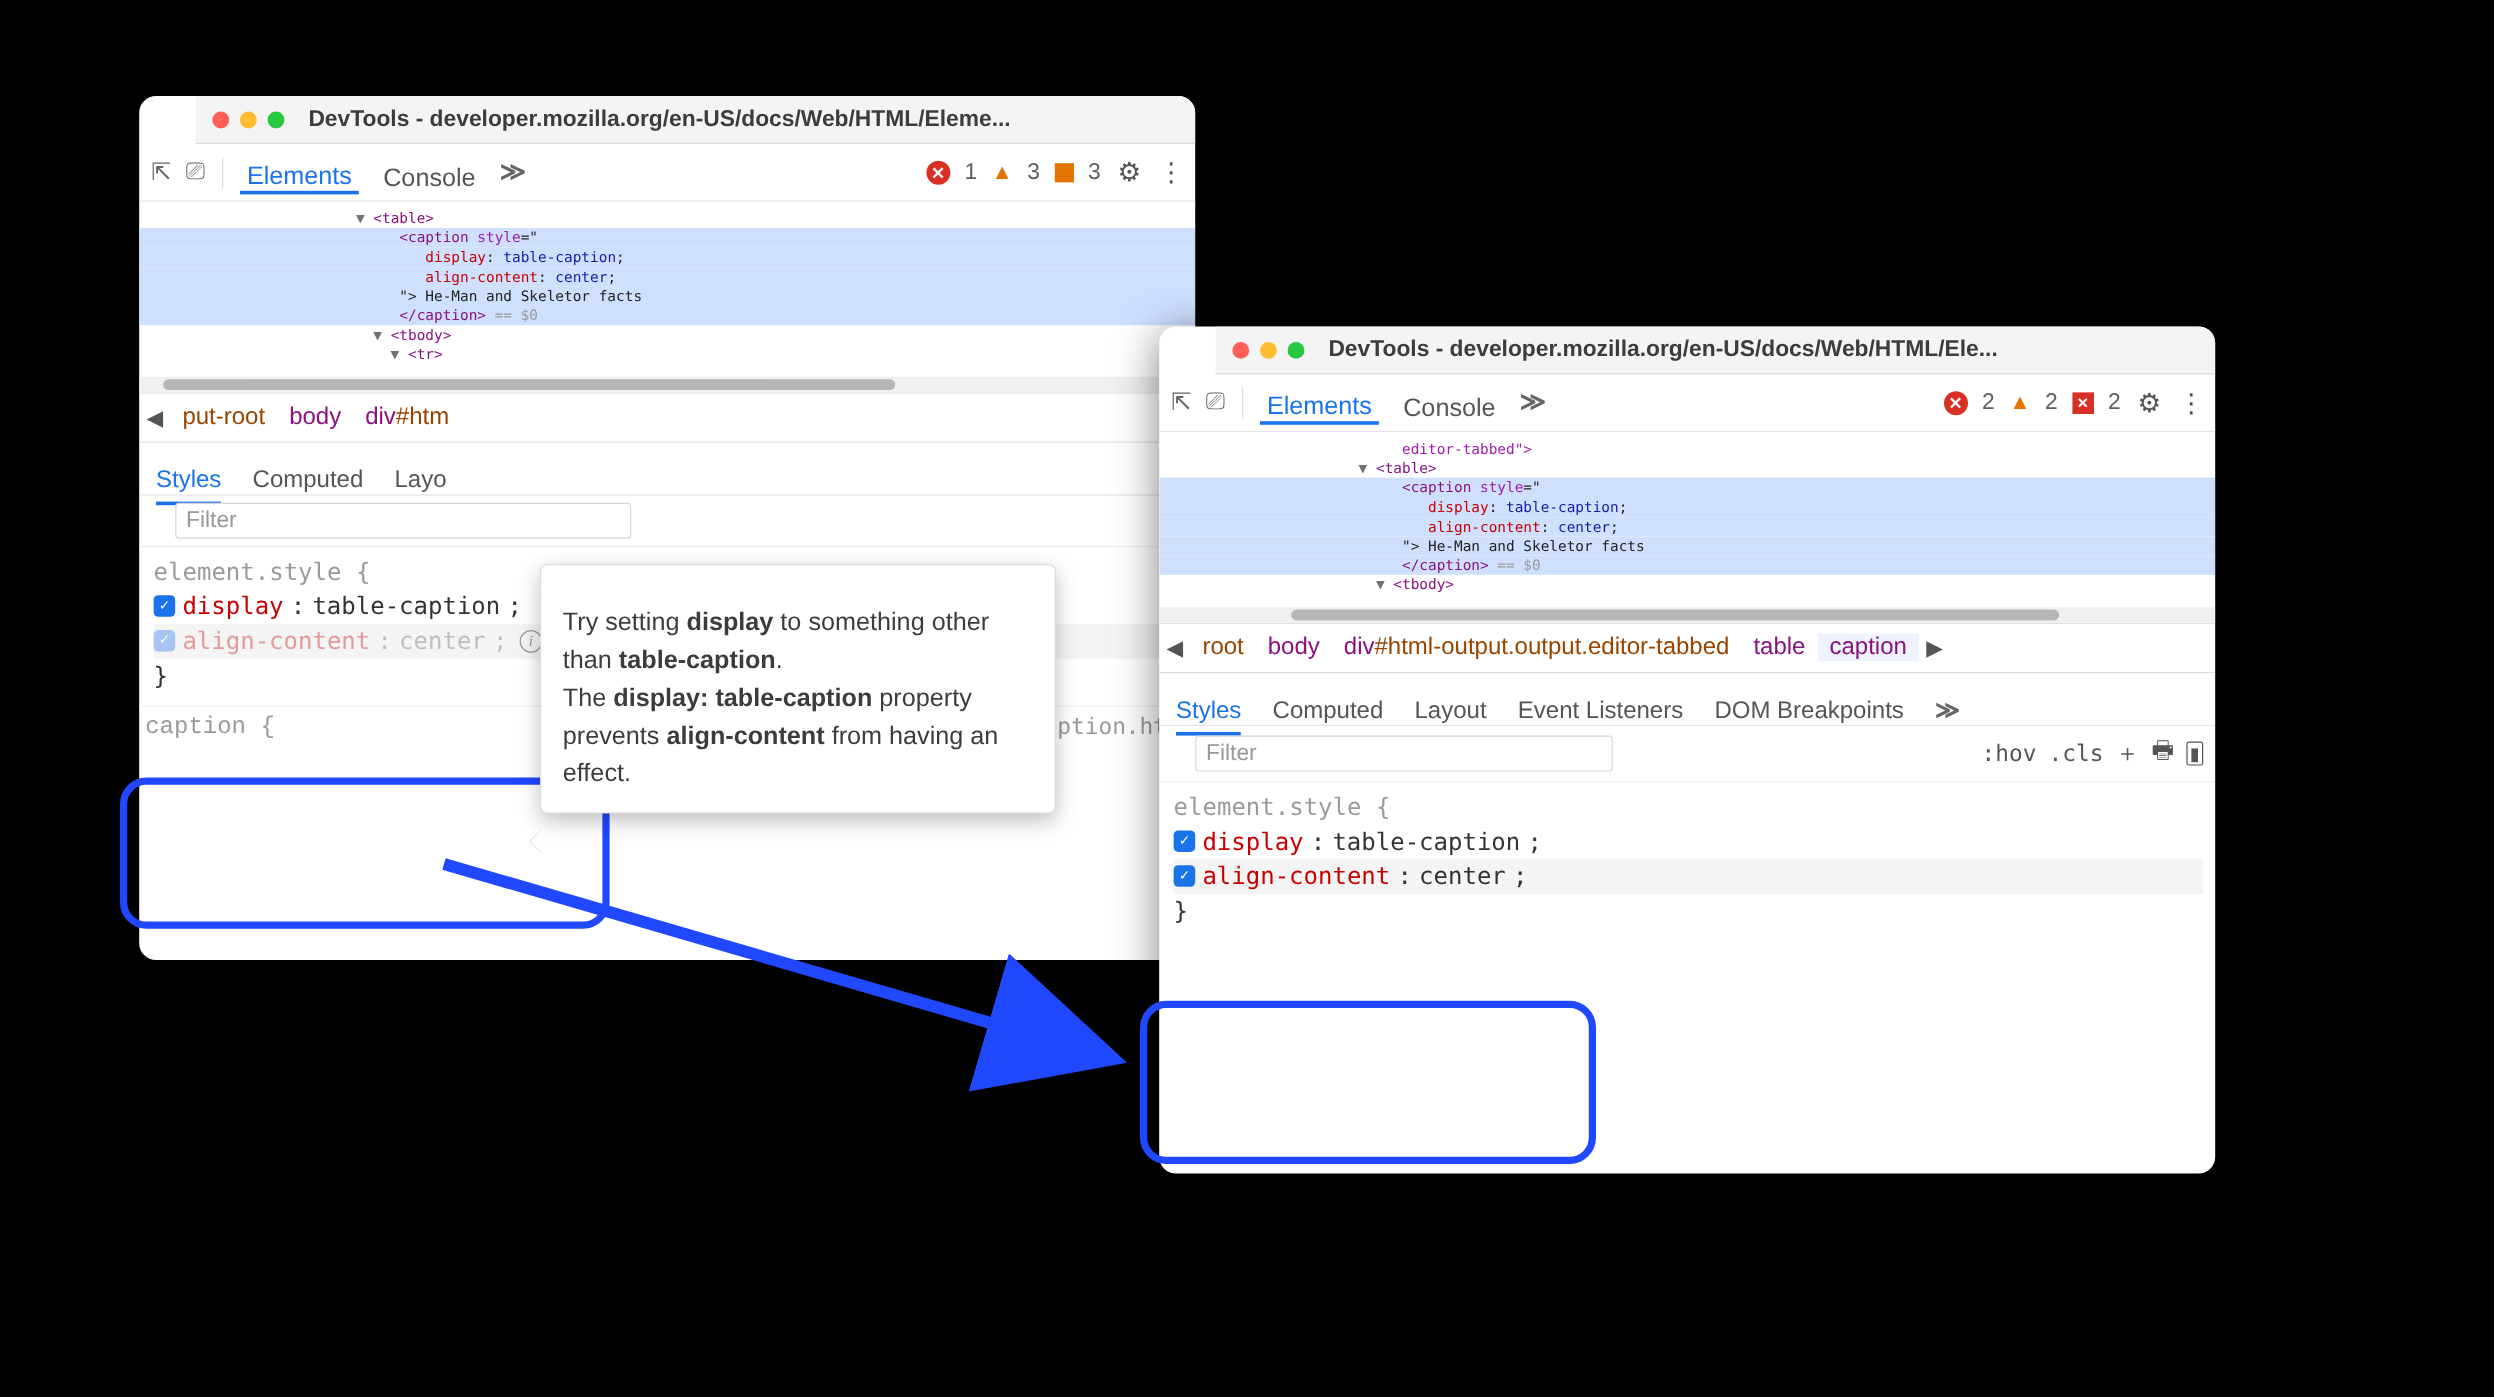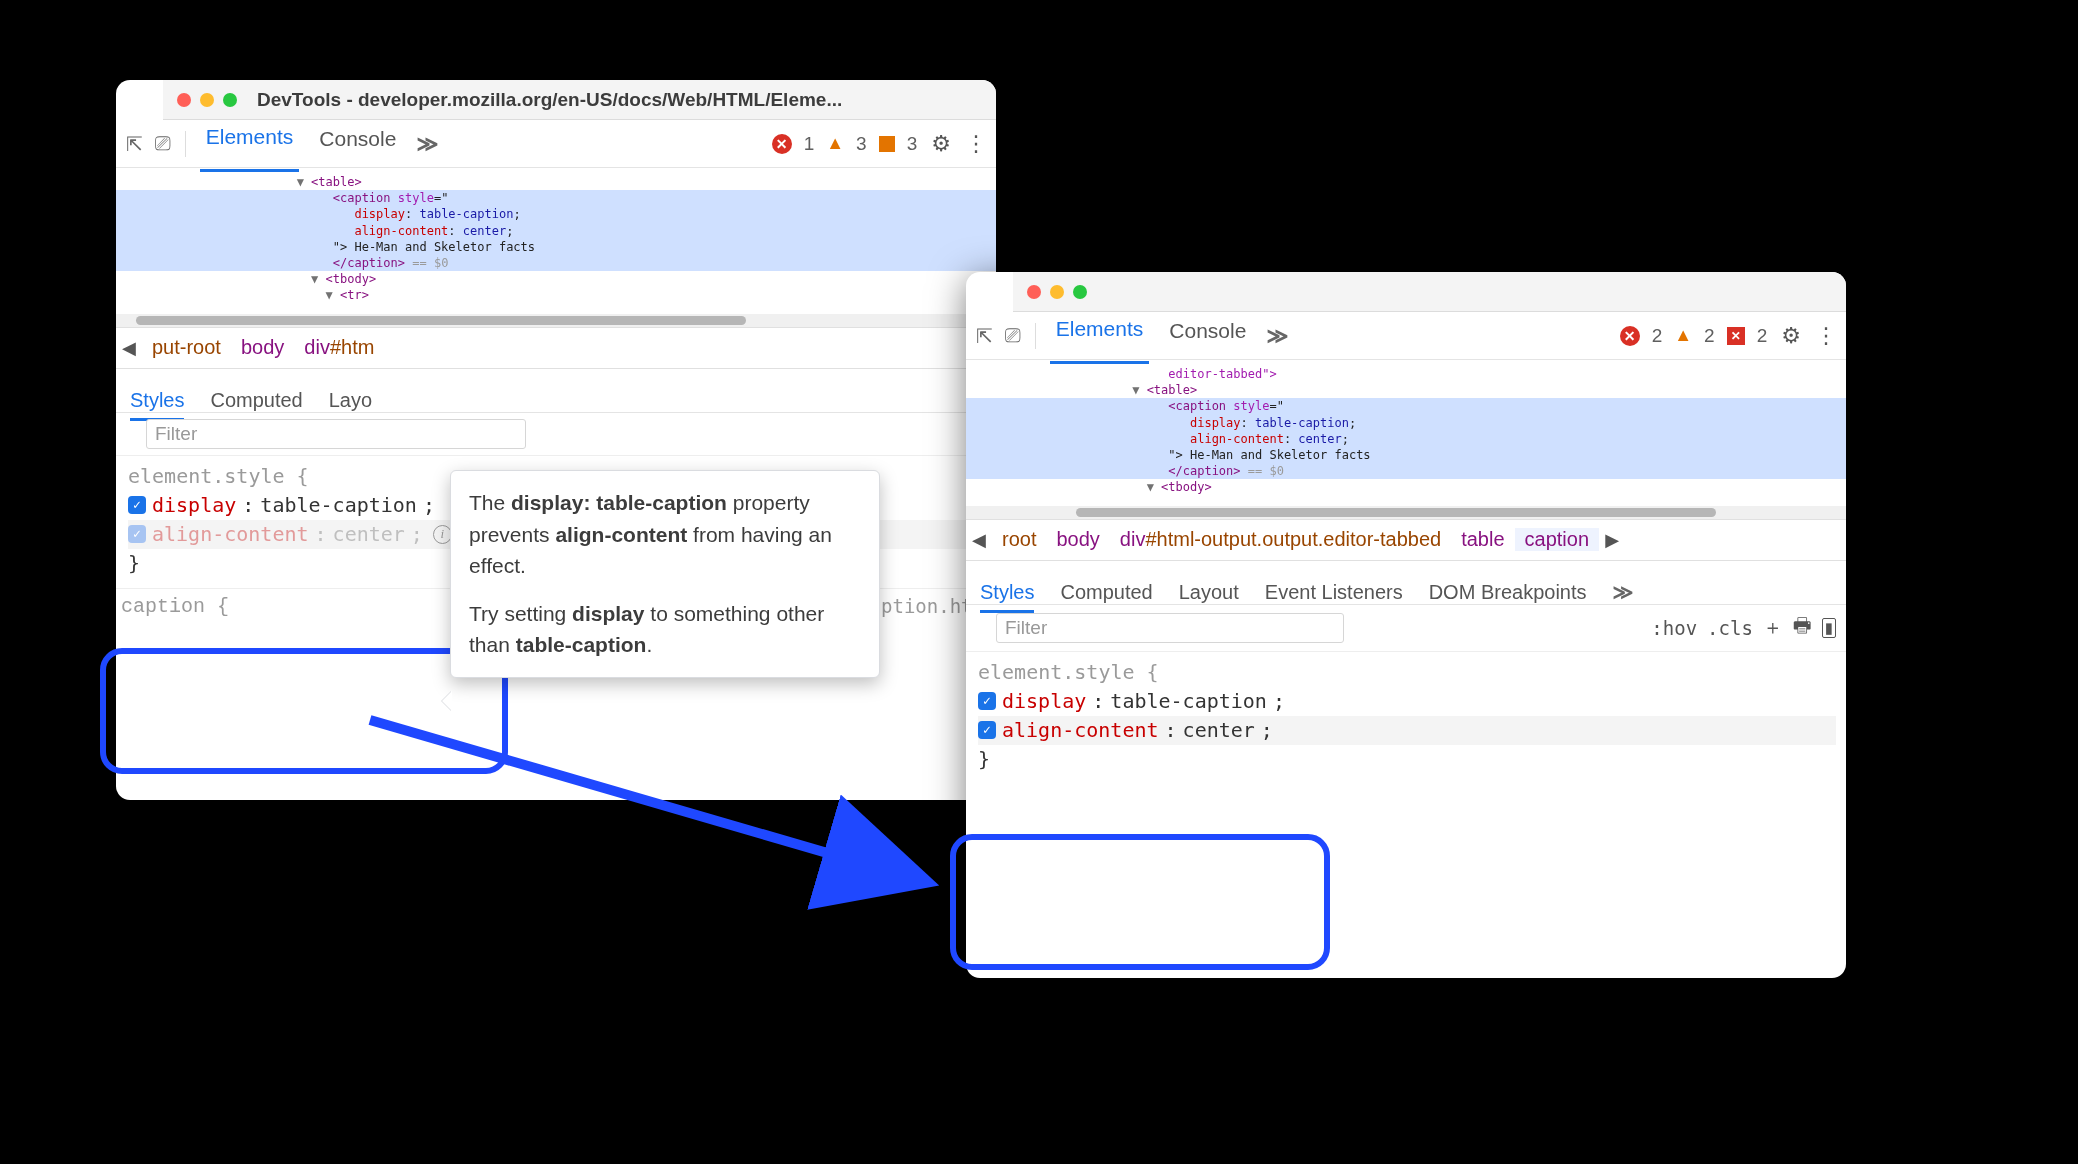--- a/index.html
+++ b/index.html
@@ -44,21 +44,21 @@
     align-items: center;
     padding: 0 10px;
     height: 48px;
     border-bottom: 1px solid #e4e4e4;
     gap: 14px;
     font-size: 21px;
     color: #555;
   }
   .tool-icon { color:#666; font-size:20px; }
   .tool-icon.select { letter-spacing:-2px; }
-  .tab { padding: 10px 6px 20px 6px; color:#555;text-align:right; }
+  .tab { padding: 10px 6px 0 6px; color:#555;text-align:right; }
   .tab.active { color:#1a73e8; border-bottom: 3px solid #1a73e8; font-weight:500; }
   .chevmore { font-weight:700; color:#666; }
   .spacer { flex: 1 1 auto; }
   .counts { display:flex; gap:12px; align-items:center; font-size:19px;}
   .ccirc { display:inline-flex; align-items:center; justify-content:center; width:20px;height:20px;border-radius:50%; color:#fff; font-weight:700; font-size:14px;}
   .ccirc.err{background:#d93025;}
   .tri.warn{ color:#e37400; font-size:18px;}
   .sq.flag{ display:inline-block; width:16px;height:16px; background:#e37400;}
   .sq.info{ display:inline-flex;align-items:center;justify-content:center;width:18px;height:18px; background:#d93025;color:#fff;font-size:12px;font-weight:700;}
   .cnum{ color:#5f5f5f; }
@@ -292,20 +292,21 @@
 <div class="bluebox" style="left:100px; top:648px; width:408px; height:126px;"></div>
 
 <div class="window" style="left:966px; top:272px; width:880px; height:706px;">
 
   <div class="titlebar">
     <div class="traffic">
       <div class="dot r"></div>
       <div class="dot y"></div>
       <div class="dot g"></div>
     </div>
+    <span>DevTools - developer.mozilla.org/en-US/docs/Web/HTML/Ele...</span>
   </div>
 
   <div class="toolbar">
     <span class="tool-icon select">⇱</span>
     <span class="tool-icon" style="font-family:Menlo">⎚</span>
     <span style="width:1px;height:26px;background:#ddd"></span>
     <span class="tab active">Elements</span>
     <span class="tab">Console</span>
     <span class="chevmore">≫</span>
     <span class="spacer"></span>
@@ -391,19 +392,19 @@
   <defs>
     <marker id="ah" markerWidth="16" markerHeight="16" refX="10" refY="6" orient="auto">
       <path d="M0,0 L12,6 L0,12 z" fill="#1f48ff"></path>
     </marker>
   </defs>
   <line x1="10" y1="20" x2="560" y2="180" stroke="#1f48ff" stroke-width="10" marker-end="url(#ah)"></line>
 </svg>
 
 <div class="tooltip" style="left:450px; top:470px;">
   <div class="tail"></div>
+  <p style="margin-top:16px;">
+    <span>Try setting </span><b>display</b><span> to something other than </span><b>table-caption</b><span>.</span>
+  </p>
   <p>
     <span>The </span><b>display: table-caption</b><span> property prevents </span><b>align-content</b><span> from having an effect.</span>
   </p>
-  <p style="margin-top:16px;">
-    <span>Try setting </span><b>display</b><span> to something other than </span><b>table-caption</b><span>.</span>
-  </p>
 </div>
 
 </body></html>

